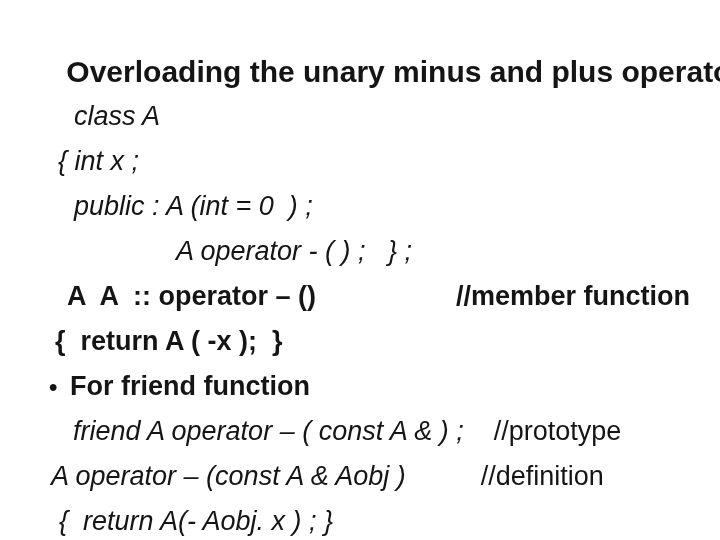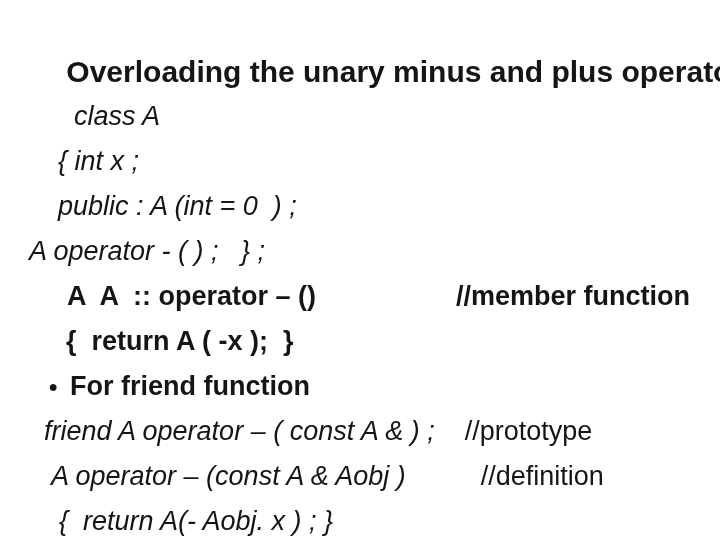--- a/index.html
+++ b/index.html
@@ -48,41 +48,41 @@
   </div>
 
   <div class="line italic" style="padding-left:44px">
     <span>class A</span>
   </div>
 
   <div class="line italic" style="padding-left:28px">
     <span>{ int x ;</span>
   </div>
 
-  <div class="line italic" style="padding-left:28px">
+  <div class="line italic" style="padding-left:44px">
     <span>public : A (int = 0  ) ;</span>
   </div>
 
-  <div class="line italic" style="">
+  <div class="line italic" style="padding-left:147px">
     <span>A operator - ( ) ;   } ;</span>
   </div>
 
   <div class="line upright" style="padding-left:38px">
     <span>A  A  :: operator – ()</span><span class="comment" style="margin-left:140px">//member function</span>
   </div>
 
-  <div class="line upright" style="padding-left:36px">
+  <div class="line upright" style="padding-left:25px">
     <span>{  return A ( -x );  }</span>
   </div>
 
   <div class="line upright" style="padding-left:19px">
     <span class="bullet">•</span><span>For friend function</span>
   </div>
 
-  <div class="line italic" style="padding-left:14px">
+  <div class="line italic" style="padding-left:43px">
     <span>friend A operator – ( const A &amp; ) ;</span><span class="comment" style="margin-left:30px">//prototype</span>
   </div>
 
   <div class="line italic" style="padding-left:22px">
     <span>A operator – (const A &amp; Aobj )</span><span class="comment" style="margin-left:75px">//definition</span>
   </div>
 
   <div class="line italic" style="padding-left:29px">
     <span>{  return A(- Aobj. x ) ; }</span>
   </div>

